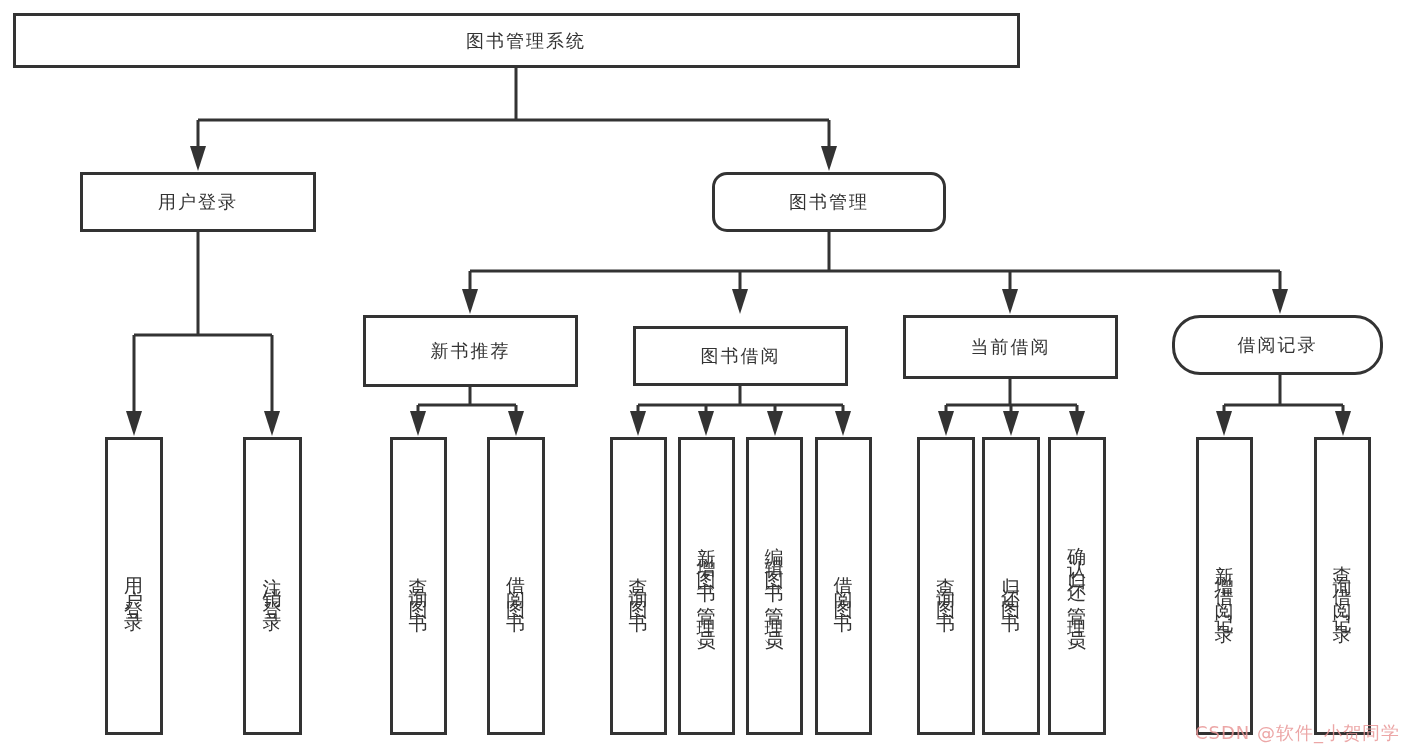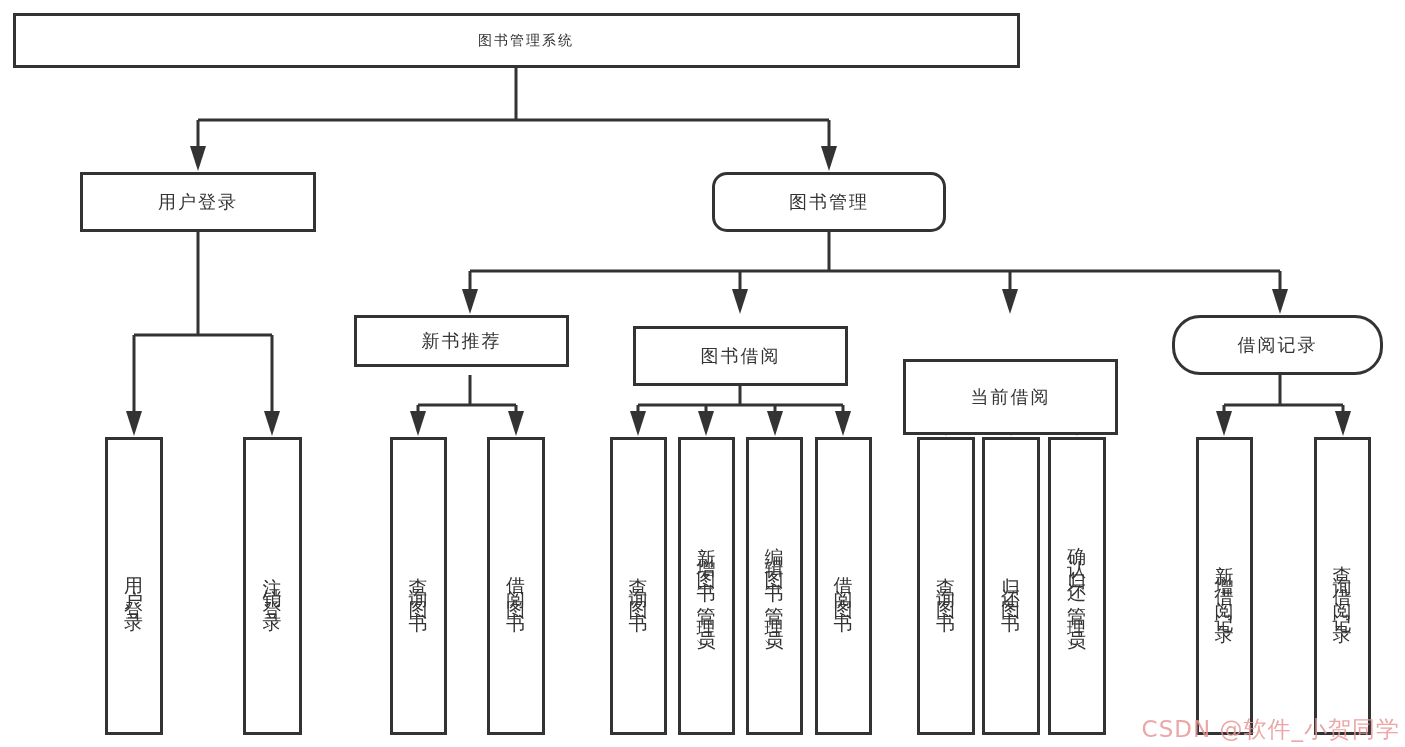--- a/index.html
+++ b/index.html
@@ -32,36 +32,36 @@
     align-items: center;
     justify-content: center;
     text-align: center;
     z-index: 2;
   }
   .node.h {
     font-size: 18px;
     letter-spacing: 2px;
   }
   .node.root {
-    font-size: 14px;
+    font-size: 18px;
     letter-spacing: 2px;
     padding-left: 19px;
   }
   .node.vertical {
     writing-mode: vertical-rl;
     text-orientation: mixed;
     font-size: 19px;
     letter-spacing: 12px;
     line-height: 1;
   }
   .watermark {
     position: absolute;
     right: 5px;
     bottom: 2px;
-    font-size: 23px;
+    font-size: 18px;
     letter-spacing: 1px;
     color: rgba(233, 150, 150, 0.85);
     z-index: 5;
     white-space: nowrap;
   }
 </style>
 </head>
 <body>
 
 <div class="canvas">
@@ -104,23 +104,23 @@
       <polygon points="1216,411 1232,411 1224,436"></polygon>
       <polygon points="1335,411 1351,411 1343,436"></polygon>
     </g>
   </svg>
 
   <div class="node root" style="left:13px; top:13px; width:1007px; height:55px;">图书管理系统</div>
 
   <div class="node h" style="left:80px; top:172px; width:236px; height:60px;">用户登录</div>
   <div class="node h" style="left:712px; top:172px; width:234px; height:60px;border-radius:15px;">图书管理</div>
 
-  <div class="node h" style="left:354px; top:315px; width:215px; height:52px;font-family:Liberation Mono, monospace;">新书推荐</div>
+  <div class="node h" style="left:363px; top:315px; width:215px; height:72px;font-family:Liberation Mono, monospace;">新书推荐</div>
   <div class="node h" style="left:633px; top:326px; width:215px; height:60px;">图书借阅</div>
-  <div class="node h" style="left:903px; top:315px; width:215px; height:76px;margin-top:44px;">当前借阅</div>
+  <div class="node h" style="left:903px; top:315px; width:215px; height:64px;">当前借阅</div>
   <div class="node h" style="left:1172px; top:315px; width:211px; height:60px;border-radius:28px;">借阅记录</div>
 
   <div class="node vertical" style="left:105px; top:437px; width:58px; height:298px;">用户登录</div>
   <div class="node vertical" style="left:243px; top:437px; width:59px; height:298px;">注销登录</div>
 
   <div class="node vertical" style="left:390px; top:437px; width:57px; height:298px;">查询图书</div>
   <div class="node vertical" style="left:487px; top:437px; width:58px; height:298px;">借阅图书</div>
 
   <div class="node vertical" style="left:610px; top:437px; width:57px; height:298px;">查询图书</div>
   <div class="node vertical" style="left:678px; top:437px; width:57px; height:298px;">新增图书（管理员）</div>

